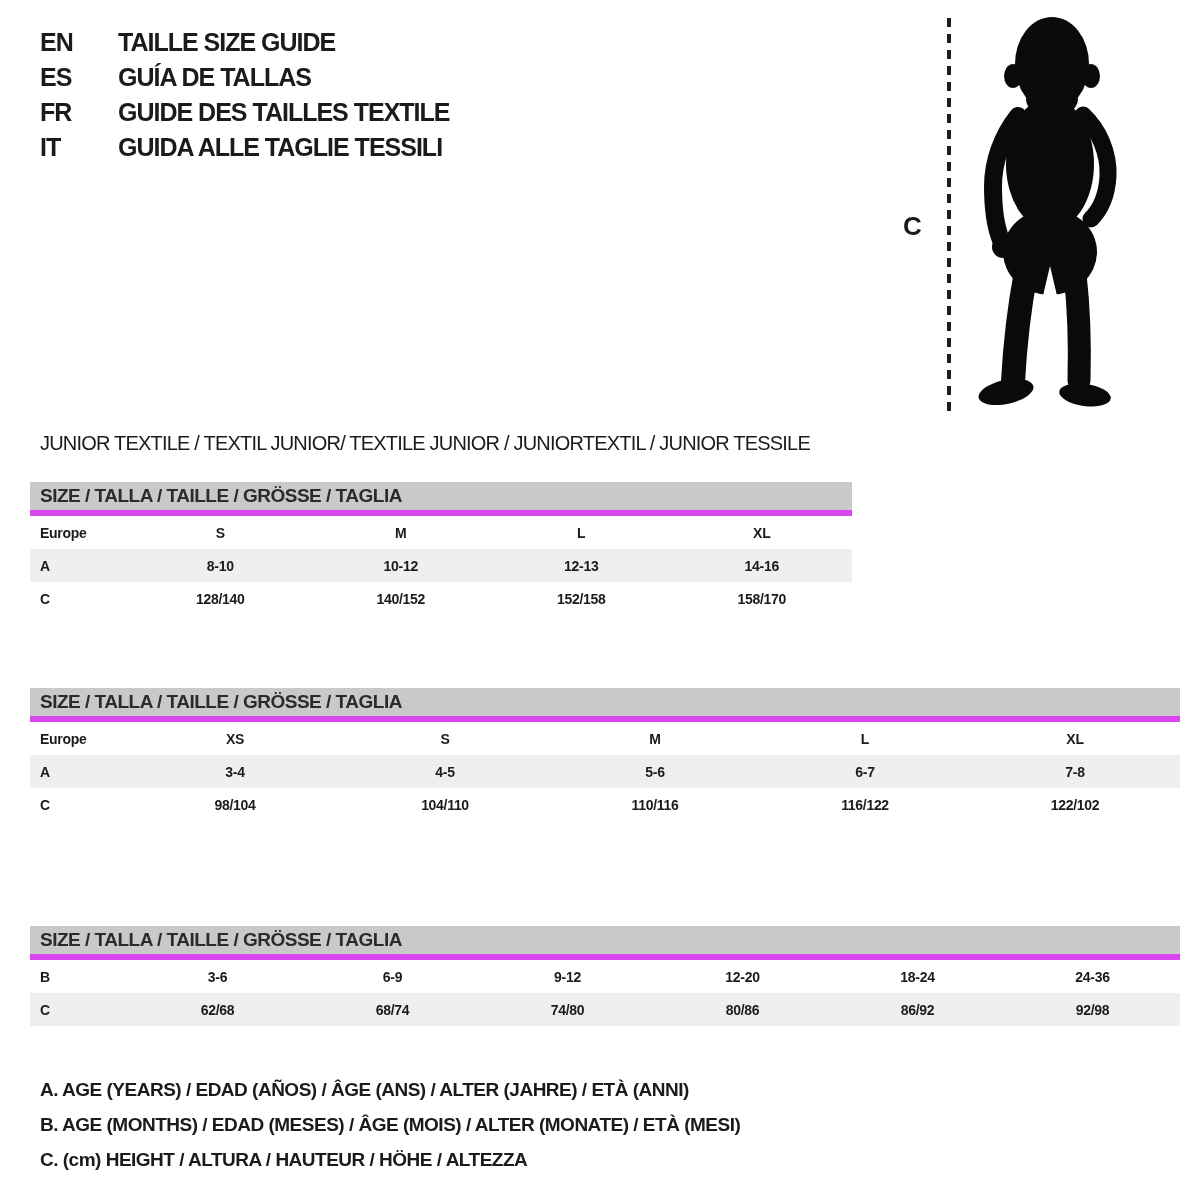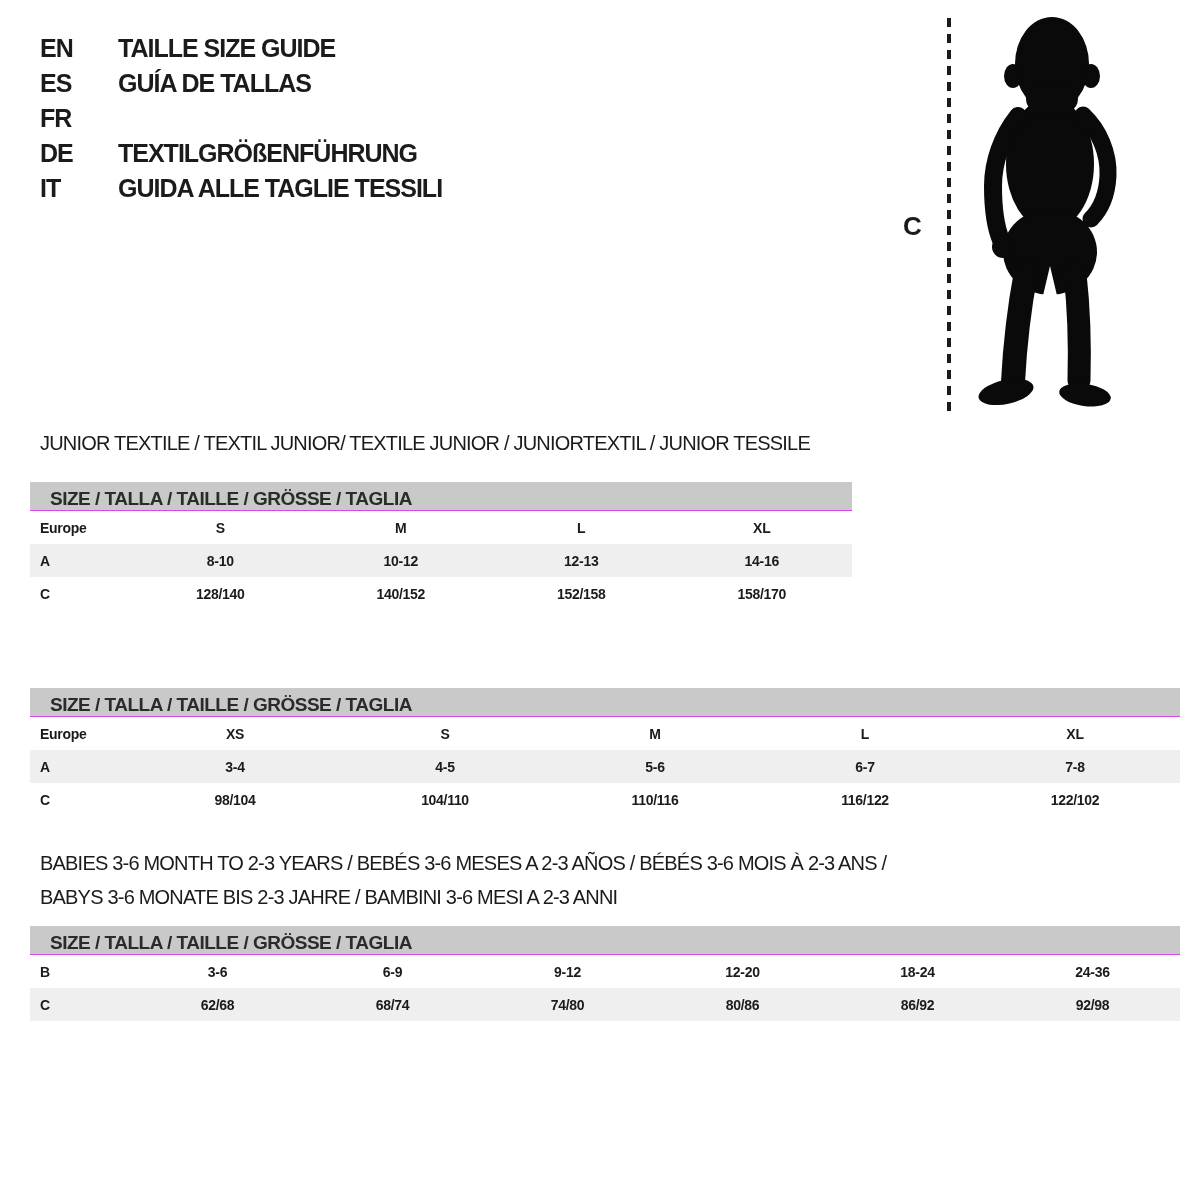--- a/index.html
+++ b/index.html
@@ -5,44 +5,44 @@
   html, body { margin:0; padding:0; background:#ffffff; }
   body {
     width:1200px; height:1200px;
     font-family:"Liberation Sans", sans-serif;
     color:var(--text, #1b1b1b);
   }
   #canvas { position:relative; width:1200px; height:1200px; overflow:hidden; background:#fff; }
 
   
   .langs { position:absolute; left:40px; top:28px; }
-  .lang-row { height:35px; display:flex; align-items:flex-end; }
+  .lang-row { height:35px; display:flex; align-items:flex-start; }
   .lang-code { width:78px; font-weight:700; font-size:25px; letter-spacing:-1px; }
   .lang-label { font-weight:700; font-size:25px; letter-spacing:-1px; white-space:nowrap; }
 
   
   .c-label { position:absolute; left:903px; top:211px; font-size:26px; font-weight:700; }
   .measure-line {
     position:absolute; left:947px; top:18px; width:4px; height:398px;
     background:repeating-linear-gradient(to bottom, var(--text,#151515) 0 9px, transparent 9px 16px);
   }
   .toddler { position:absolute; left:964px; top:14px; color:var(--silhouette,#0a0a0a); }
 
   
   .sec-title { position:absolute; left:40px; font-size:20px; font-weight:400; letter-spacing:-0.8px; white-space:nowrap; }
   .sec-title .subscript { font-size:13px; vertical-align:-4px; letter-spacing:-0.5px; }
   .two-line div { line-height:34px; }
 
   
   .tbl { position:absolute; left:30px; }
   .size-hdr {
     height:28px; background:var(--header-bar,#c9c9c9);
-    display:flex; align-items:flex-end; padding-left:20px;
+    display:flex; align-items:center; padding-left:10px;
     font-size:19px; font-weight:700; letter-spacing:-0.5px; color:#2b2b2b;
-    border-bottom:1px solid #d946ef;
+    border-bottom:6px solid #d946ef;
   }
   .trow { display:flex; height:33px; align-items:center; font-size:14px; font-weight:700; letter-spacing:-0.3px; }
   .trow.alt { background:var(--row-alt,#efefef); }
   .trow .lbl { width:100px; padding-left:10px; box-sizing:border-box; }
   .trow .cell { flex:1; text-align:center; }
 
   
   .legend { position:absolute; left:40px; top:1072px; }
   .legend-line { height:35px; line-height:35px; font-size:19px; font-weight:700; letter-spacing:-0.5px; white-space:nowrap; }
 </style>
@@ -55,24 +55,21 @@
     <div class="lang-row">
       <span class="lang-code">EN</span>
       <span class="lang-label">TAILLE SIZE GUIDE</span>
     </div>
     <div class="lang-row">
       <span class="lang-code">ES</span>
       <span class="lang-label">GUÍA DE TALLAS</span>
     </div>
     <div class="lang-row">
       <span class="lang-code">FR</span>
-    </div>
-    <div class="lang-row">
-      <span class="lang-code">DE</span>
-      <span class="lang-label">TEXTILGRÖßENFÜHRUNG</span>
+      <span class="lang-label">GUIDE DES TAILLES TEXTILE</span>
     </div>
     <div class="lang-row">
       <span class="lang-code">IT</span>
       <span class="lang-label">GUIDA ALLE TAGLIE TESSILI</span>
     </div>
   </div>
 
   <span class="c-label">C</span>
   <div class="measure-line"></div>
   <svg class="toddler" viewBox="0 0 170 400" width="170" height="400" aria-hidden="true">
@@ -145,24 +142,20 @@
     <div class="trow">
       <span class="lbl">C</span>
       <span class="cell">98/104</span>
       <span class="cell">104/110</span>
       <span class="cell">110/116</span>
       <span class="cell">116/122</span>
       <span class="cell">122/102</span>
     </div>
   </div>
 
-  <div class="sec-title two-line" style="top:846px">
-    <div>BABIES 3-6 MONTH TO 2-3 YEARS / BEBÉS 3-6 MESES A 2-3 AÑOS / BÉBÉS 3-6 MOIS À 2-3 ANS /</div>
-    <div>BABYS 3-6 MONATE BIS 2-3 JAHRE / BAMBINI 3-6 MESI A 2-3 ANNI</div>
-  </div>
   <div class="tbl" style="top:926px; width:1150px;">
     <div class="size-hdr">
       <span>SIZE / TALLA / TAILLE / GRÖSSE / TAGLIA</span>
     </div>
     <div class="trow">
       <span class="lbl">B</span>
       <span class="cell">3-6</span>
       <span class="cell">6-9</span>
       <span class="cell">9-12</span>
       <span class="cell">12-20</span>
@@ -173,14 +166,19 @@
       <span class="lbl">C</span>
       <span class="cell">62/68</span>
       <span class="cell">68/74</span>
       <span class="cell">74/80</span>
       <span class="cell">80/86</span>
       <span class="cell">86/92</span>
       <span class="cell">92/98</span>
     </div>
   </div>
 
+  <div class="legend">
+    <div class="legend-line">A. AGE (YEARS) / EDAD (AÑOS) / ÂGE (ANS) / ALTER (JAHRE) / ETÀ (ANNI)</div>
+    <div class="legend-line">B. AGE (MONTHS) / EDAD (MESES) / ÂGE (MOIS) / ALTER (MONATE) / ETÀ (MESI)</div>
+    <div class="legend-line">C. (cm) HEIGHT / ALTURA / HAUTEUR / HÖHE / ALTEZZA</div>
+  </div>
 
 </div>
 
 </body></html>

